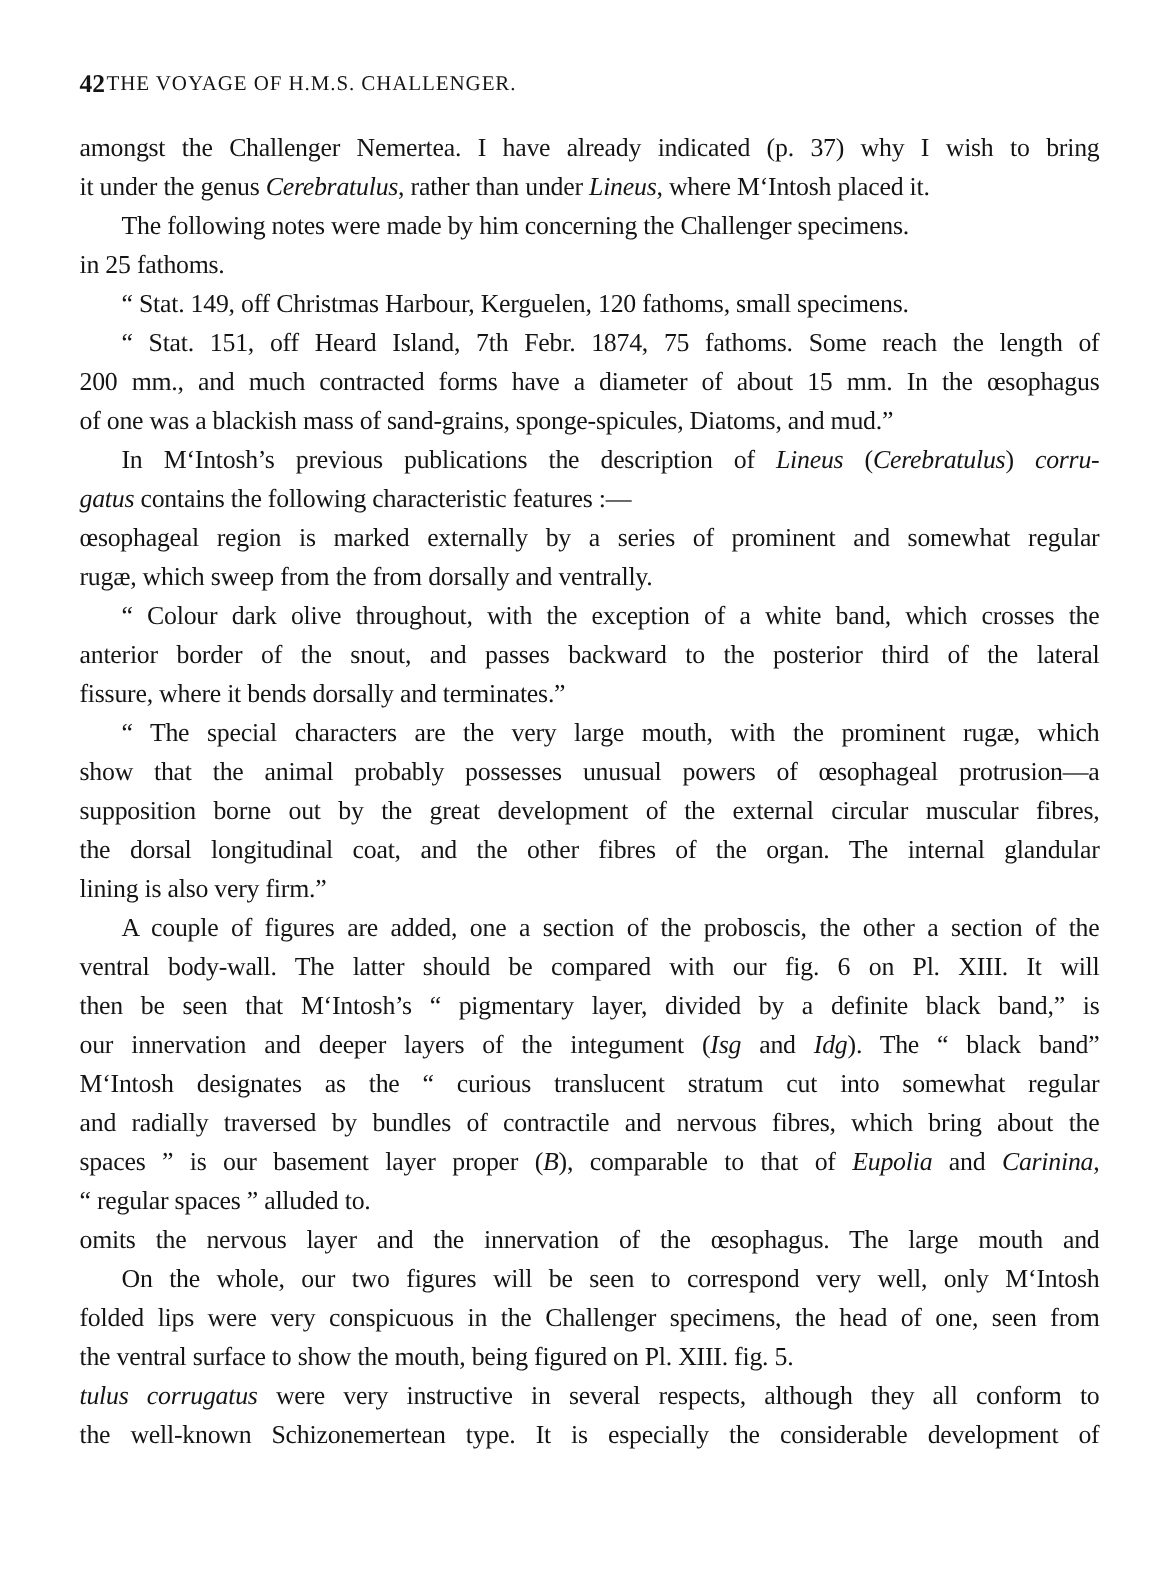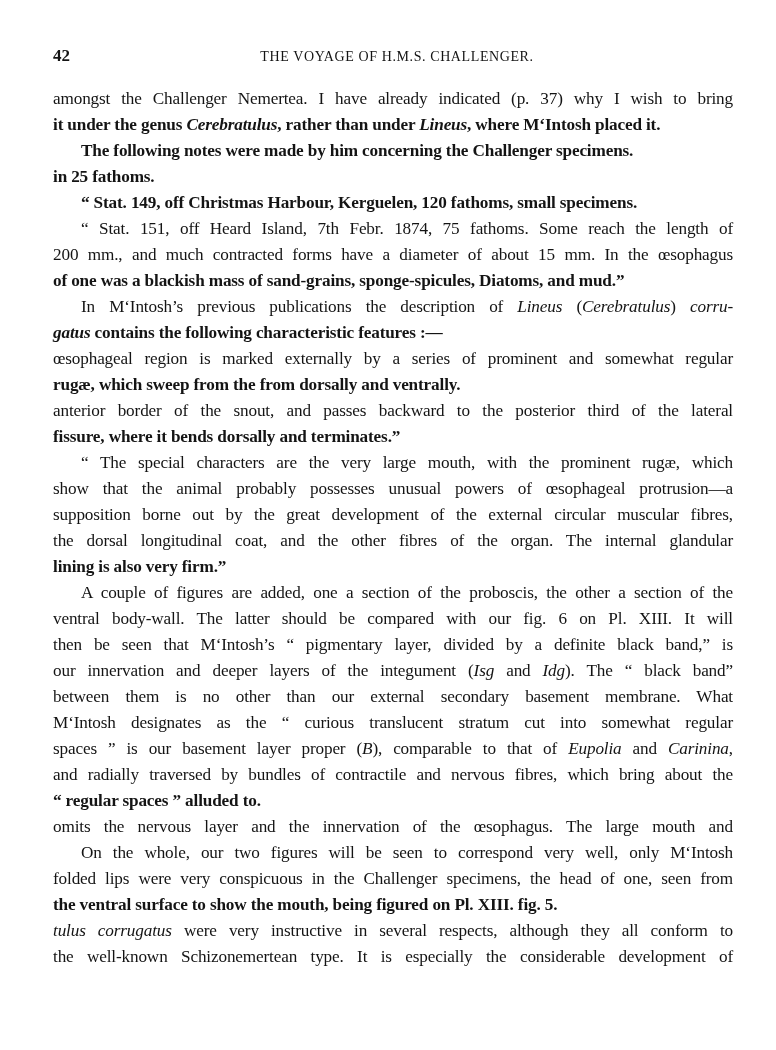--- a/index.html
+++ b/index.html
@@ -10,36 +10,36 @@
     }
     .header {
       position: absolute; top: 46px; left: 53px; width: 670px; height: 22px;
     }
     .page-num {
       position: absolute; left: 0; top: 0; font-size: 17px; font-weight: bold;
       font-family: "Liberation Serif", serif;
       text-align: right;
     }
     .running-title {
-      position: absolute; left: 0; right: 0; top: 3px; text-align: center;
+      position: absolute; left: 0; right: 0; top: 3px; text-align: left;
       font-size: 14px; letter-spacing: 0.6px;
       font-family: "Liberation Serif", serif;
       padding-left: 18px;
     }
     .body-text {
       position: absolute; top: 86px; left: 53px; width: 680px;
     }
     .line {
       height: 26px; line-height: 26px; font-size: 17.2px;
       font-family: "Liberation Serif", serif;
       white-space: nowrap; text-align: justify; text-align-last: justify;
       letter-spacing: -0.15px;
     }
     .line.indent { padding-left: 28px; }
-    .line.last { text-align-last: left; font-weight: bold; }
+    .line.last { text-align-last: left; }
     i, em { font-style: italic; }
   </style>
 </head>
 <body>
 
 <div class="header">
   <span class="page-num">42</span>
   <div class="running-title">THE VOYAGE OF H.M.S. CHALLENGER.</div>
 </div>
 
@@ -49,35 +49,35 @@
     <div class="line indent last">The following notes were made by him concerning the Challenger specimens.</div>
     <div class="line last">in 25 fathoms.</div>
     <div class="line indent last">“ Stat. 149, off Christmas Harbour, Kerguelen, 120 fathoms, small specimens.</div>
     <div class="line indent">“ Stat. 151, off Heard Island, 7th Febr. 1874, 75 fathoms.   Some reach the length of</div>
     <div class="line">200 mm., and much contracted forms have a diameter of about 15 mm.   In the œsophagus</div>
     <div class="line last">of one was a blackish mass of sand-grains, sponge-spicules, Diatoms, and mud.”</div>
     <div class="line indent"><span>In M‘Intosh’s previous publications the description of </span><i>Lineus</i><span> (</span><i>Cerebratulus</i><span>) </span><i>corru-</i></div>
     <div class="line last"><i>gatus</i><span> contains the following characteristic features :—</span></div>
     <div class="line">œsophageal region is marked externally by a series of prominent and somewhat regular</div>
     <div class="line last">rugæ, which sweep from the from dorsally and ventrally.</div>
+    <div class="line indent">“ Colour dark olive throughout, with the exception of a white band, which crosses the</div>
     <div class="line">anterior border of the snout, and passes backward to the posterior third of the lateral</div>
     <div class="line last">fissure, where it bends dorsally and terminates.”</div>
     <div class="line indent">“ The special characters are the very large mouth, with the prominent rugæ, which</div>
     <div class="line">show that the animal probably possesses unusual powers of œsophageal protrusion—a</div>
     <div class="line">supposition borne out by the great development of the external circular muscular fibres,</div>
     <div class="line">the dorsal longitudinal coat, and the other fibres of the organ.   The internal glandular</div>
     <div class="line last">lining is also very firm.”</div>
     <div class="line indent">A couple of figures are added, one a section of the proboscis, the other a section of the</div>
     <div class="line">ventral body-wall.   The latter should be compared with our fig. 6 on Pl. XIII.   It will</div>
     <div class="line">then be seen that M‘Intosh’s “ pigmentary layer, divided by a definite black band,” is</div>
     <div class="line"><span>our innervation and deeper layers of the integument (</span><i>Isg</i><span> and </span><i>Idg</i><span>).   The “ black band”</span></div>
-    <div class="line">between them is no other than our external secondary basement membrane.   What</div>
     <div class="line">M‘Intosh designates as the “ curious translucent stratum cut into somewhat regular</div>
+    <div class="line">and radially traversed by bundles of contractile and nervous fibres, which bring about the</div>
     <div class="line"><span>spaces ” is our basement layer proper (</span><i>B</i><span>), comparable to that of </span><i>Eupolia</i><span> and </span><i>Carinina</i><span>,</span></div>
-    <div class="line">and radially traversed by bundles of contractile and nervous fibres, which bring about the</div>
     <div class="line last">“ regular spaces ” alluded to.</div>
     <div class="line">omits the nervous layer and the innervation of the œsophagus.   The large mouth and</div>
     <div class="line indent">On the whole, our two figures will be seen to correspond very well, only M‘Intosh</div>
     <div class="line">folded lips were very conspicuous in the Challenger specimens, the head of one, seen from</div>
     <div class="line last">the ventral surface to show the mouth, being figured on Pl. XIII. fig. 5.</div>
     <div class="line"><i>tulus corrugatus</i><span> were very instructive in several respects, although they all conform to</span></div>
     <div class="line">the well-known Schizonemertean type.   It is especially the considerable development of</div>
   </div>
 
 </body></html>

